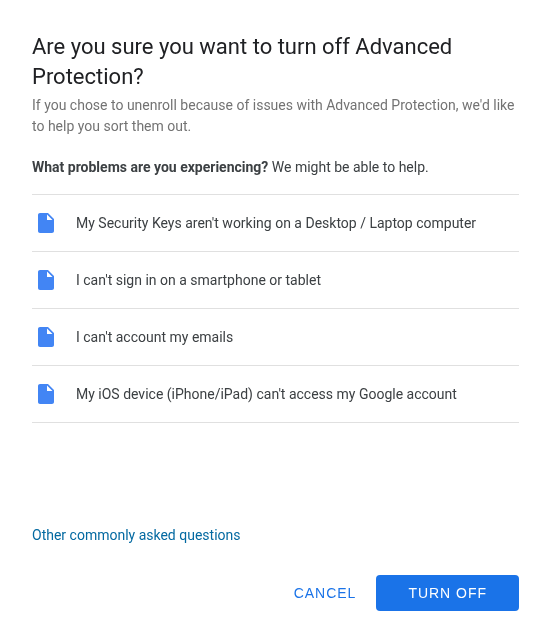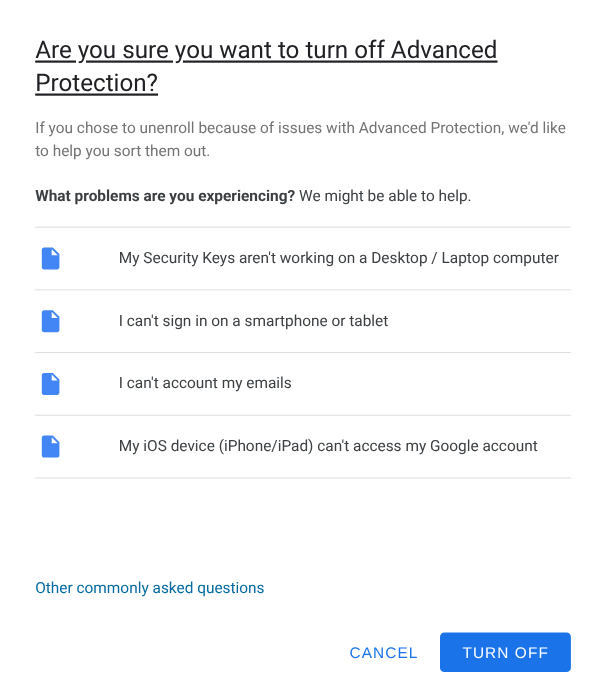--- a/index.html
+++ b/index.html
@@ -25,22 +25,21 @@
       padding: 32px 32px 24px 32px;
       display: flex;
       flex-direction: column;
     }
 
     .dialog-title {
       font-size: 22px;
       font-weight: 400;
       color: #202124;
       line-height: 1.35;
-      margin-bottom: 16px;
-      text-decoration: underline;
+      margin-bottom: 4px;
     }
 
     .dialog-subtitle {
       font-size: 14px;
       color: #737373;
       line-height: 1.5;
       margin-bottom: 20px;
     }
 
     .problems-heading {
@@ -58,21 +57,20 @@
       flex: 1;
       border-top: 1px solid #e0e0e0;
     }
 
     .list-item {
       display: flex;
       align-items: center;
       padding: 14px 0;
       border-bottom: 1px solid #e0e0e0;
       cursor: pointer;
-      gap: 32px;
     }
 
     .doc-icon {
       width: 28px;
       height: 28px;
       margin-right: 16px;
       flex-shrink: 0;
       display: flex;
       align-items: center;
       justify-content: center;
@@ -120,21 +118,21 @@
       text-transform: uppercase;
     }
 
     .btn-turn-off {
       background: #1a73e8;
       border: none;
       color: #fff;
       font-size: 14px;
       font-weight: 500;
       letter-spacing: 0.07em;
-      padding: 10px 20px;
+      padding: 10px 32px;
       border-radius: 4px;
       cursor: pointer;
       text-transform: uppercase;
       text-align: center;
     }
   </style>
 </head>
 <body>
 
 <div class="dialog">

